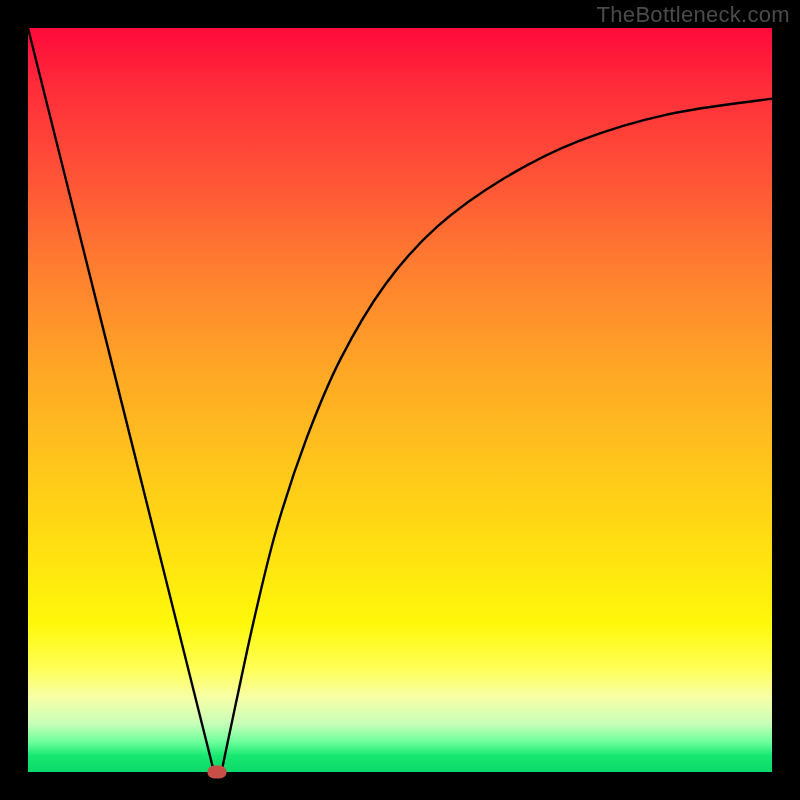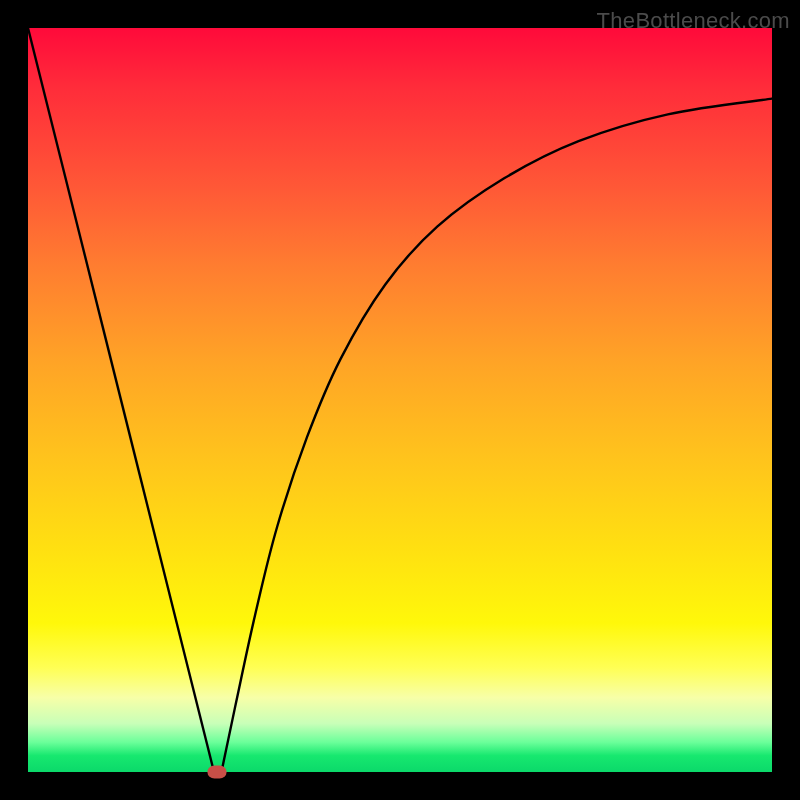--- a/index.html
+++ b/index.html
@@ -36,21 +36,21 @@
       #fff80a 80%,
       #ffff55 86%,
       #f7ffa8 90%,
       #c8ffb8 93.5%,
       #6bff9a 96%,
       #17e86f 97.8%,
       #0bd96a 100%);
   }
   .watermark {
     position: absolute;
-    top: 8px;
+    top: 2px;
     right: 10px;
     color: #4b4b4b;
     font-size: 22px;
     letter-spacing: 0.3px;
     user-select: none;
   }
   svg.curve {
     position: absolute;
     left: 28px;
     top: 28px;

